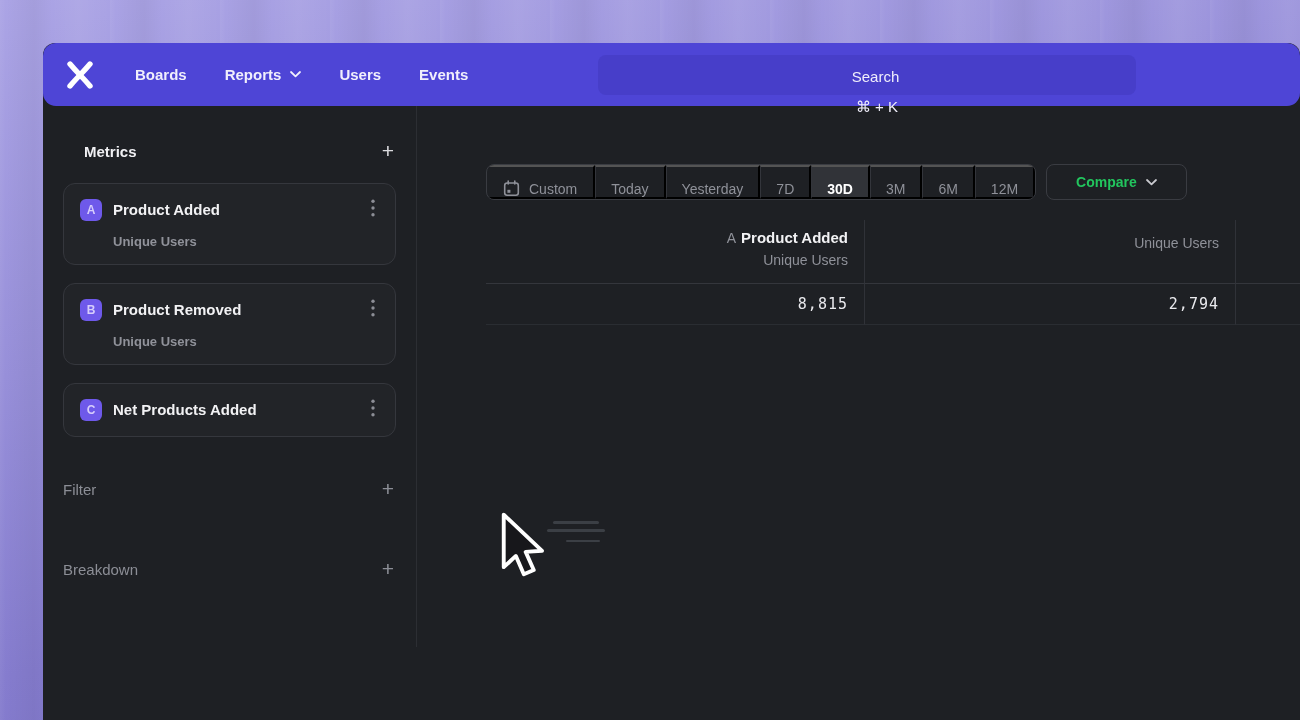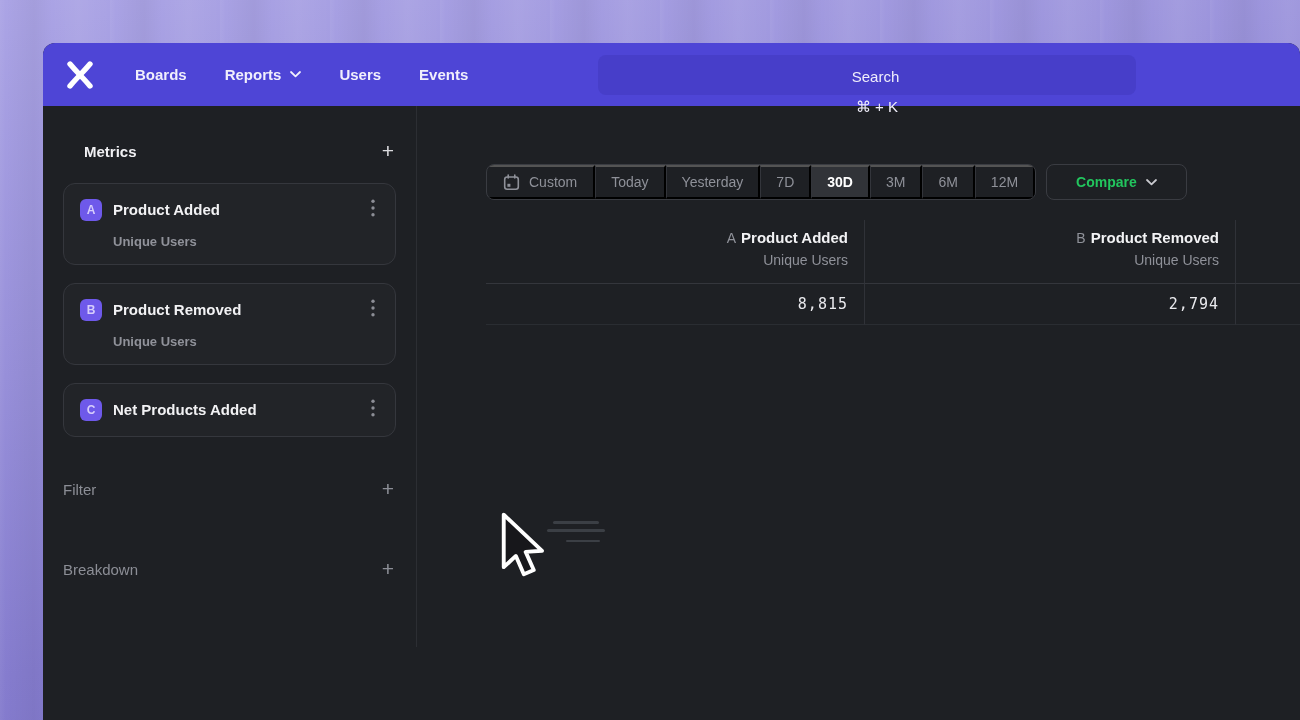--- a/index.html
+++ b/index.html
@@ -20,20 +20,21 @@
     position:absolute; left:43px; top:43px; right:0; bottom:0;
     border-radius:12px 12px 0 0; overflow:hidden;
     background:#1e2024;
   }
 
   
   .nav {
     height:63px; background:#4e45d6;
     display:flex; align-items:center; padding-left:22px;
     position:relative;
+    border-radius:13px;
   }
   .nav .logo { width:30px; height:30px; margin-right:40px; display:block; }
   .nav-item {
     color:#f1effc; font-size:15px; font-weight:600;
     margin-right:38px; display:flex; align-items:center; gap:9px;
     cursor:default; white-space:nowrap;
   }
   .nav-item svg { display:block; }
   .searchbar {
     position:absolute; left:555px; top:12px; width:538px; height:40px;
@@ -87,21 +88,21 @@
   }
 
   
   .main { flex:1; position:relative; }
   .toolbar { position:absolute; left:69px; top:58px; display:flex; gap:10px; }
   .segmented {
     display:flex; border:1px solid #3a3c42; border-radius:8px; overflow:hidden;
     height:36px; align-items:stretch;
   }
   .segment {
-    display:flex; align-items:center; gap:9px; padding:0 15px;
+    display:flex; align-items:flex-end; gap:9px; padding:0 15px;
     color:#8f9199; font-size:14px; border-left:1px solid #33353b;
     background:transparent; cursor:pointer; white-space:nowrap;
   }
   .segment:first-child { border-left:none; padding:0 16px; }
   .segment.selected { background:#313338; color:#ffffff; font-weight:700; }
   .compare-btn {
     display:flex; align-items:center; gap:9px; padding:0 29px; height:36px;
     border:1px solid #3a3c42; border-radius:8px; background:transparent;
     color:#22c55e; font-size:14px; font-weight:700; cursor:pointer;
   }
@@ -276,23 +277,20 @@
       </div>
 
       <div class="mtable">
         <div class="mcell hdr vline">
           <div class="hdr-name">
             <span class="hdr-badge">A</span><span>Product Added</span>
           </div>
           <div class="hdr-sub">Unique Users</div>
         </div>
         <div class="mcell hdr vline">
-          <div class="hdr-name">
-            <span class="hdr-badge">B</span><span>Product Removed</span>
-          </div>
           <div class="hdr-sub">Unique Users</div>
         </div>
         <div class="mcell hdr"></div>
 
         <div class="mcell val vline">8,815</div>
         <div class="mcell val vline">2,794</div>
         <div class="mcell val"></div>
       </div>
 
     </div>

